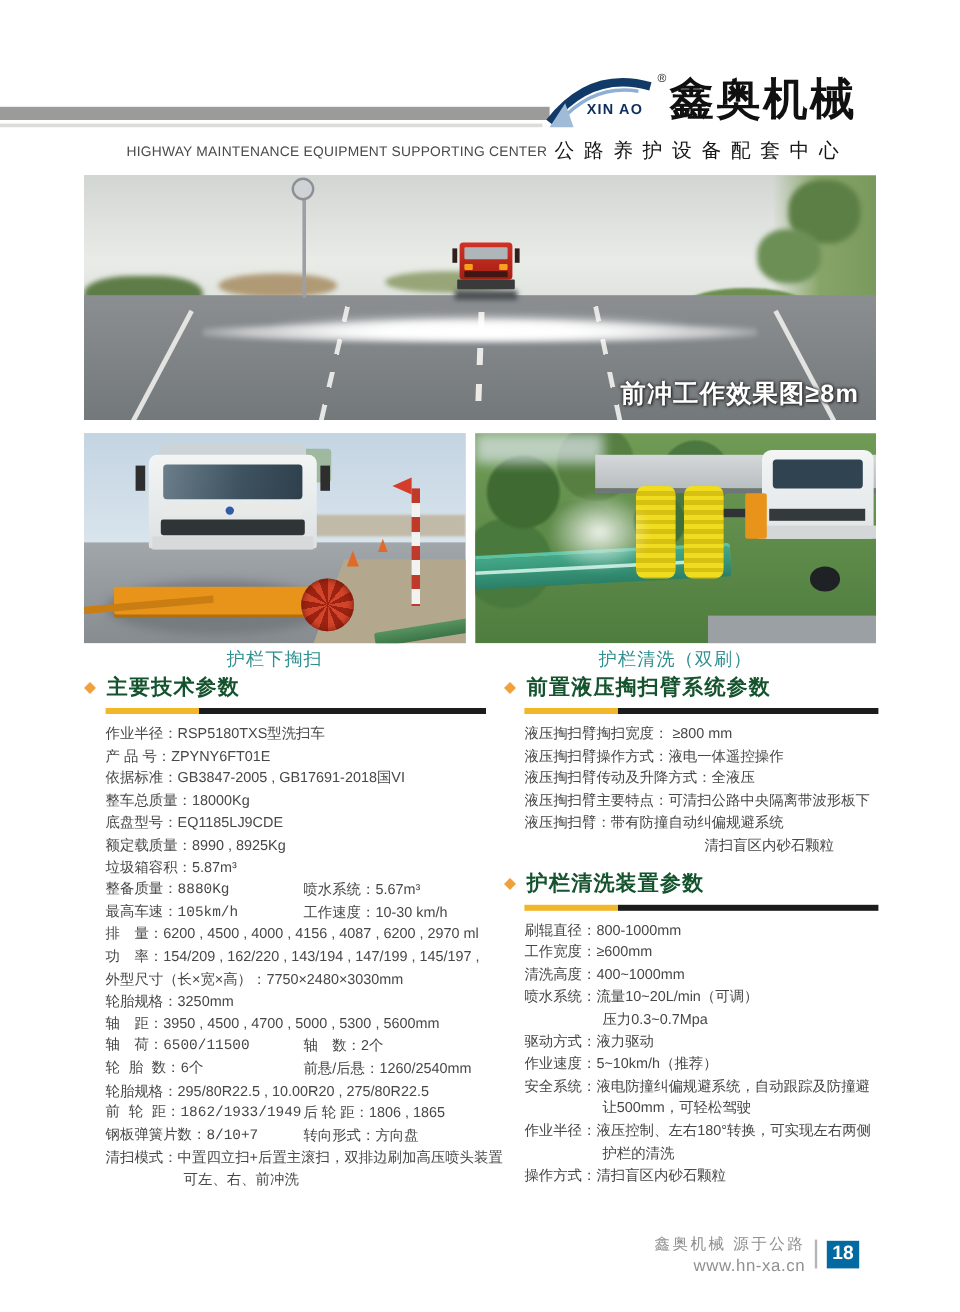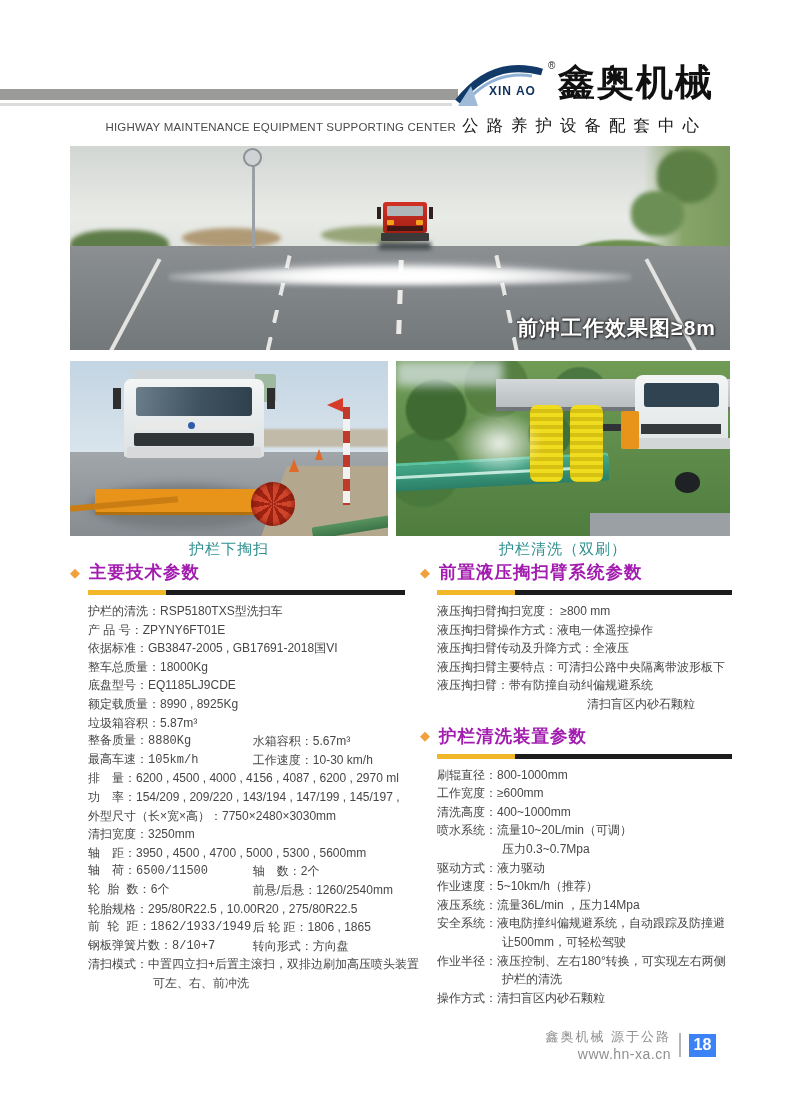--- a/index.html
+++ b/index.html
@@ -114,38 +114,38 @@
   .caption{position:absolute;top:540px;text-align:center;font-size:15px;color:#2e8f8f;font-weight:500;letter-spacing:1px;}
   .caption-left{left:70px;width:318px;}
   .caption-right{left:396px;width:334px;}
 
   
   .col{position:absolute;top:560px;}
   .col-left{left:70px;width:335px;}
   .col-right{left:420px;width:312px;}
   .sec-title{display:flex;align-items:center;gap:9px;height:24px;}
   .diamond{font-size:13px;color:#f0a13c;line-height:1;}
-  .sec-title-text{font-size:17.5px;font-weight:bold;color:#a21caf;letter-spacing:1px;}
+  .sec-title-text{font-size:17.5px;font-weight:bold;color:#14532d;letter-spacing:1px;}
   .sec-bar{height:5px;margin:6px 0 7px 18px;background:linear-gradient(to right,#f2b629 0 78px,#1c1c1c 78px);}
   .spec-rows{padding-left:18px;font-size:12px;color:#474747;}
   .col-right .sec-bar{margin-left:17px;}
   .col-right .spec-rows{padding-left:17px;}
   .spec-row{display:flex;line-height:18.6px;height:18.6px;white-space:nowrap;}
   .spec-row .c0.two{flex:0 0 52%;font-family:Liberation Mono, monospace;}
   .spec-row.ind-1{padding-left:65px;}
   .spec-row.ind-2{padding-left:150px;}
   .sec-gap{height:10px;}
 
   
   .footer{position:absolute;top:1028px;left:0;width:716px;display:flex;justify-content:flex-end;align-items:center;gap:8px;}
   .f-text{text-align:right;color:#8f8f8f;}
   .f-slogan{font-size:13px;letter-spacing:2px;}
   .f-site{font-size:14px;letter-spacing:.5px;}
   .f-divider{width:2px;height:24px;background:#b5b5b5;}
-  .f-page{width:27px;height:23px;background:#3b82f6;color:#ffffff;font-size:16px;font-weight:bold;
+  .f-page{width:27px;height:23px;background:#0369a1;color:#ffffff;font-size:16px;font-weight:bold;
           display:flex;align-items:center;justify-content:center;}
 </style>
 </head>
 <body>
 
 <div class="page">
 
   <div class="bar-gray"></div>
   <div class="bar-light"></div>
   <svg class="logo-swoosh" viewBox="0 0 92 52">
@@ -247,21 +247,21 @@
   <div class="caption caption-right">护栏清洗（双刷）</div>
 
   <div class="col col-left">
     <div class="sec-title">
       <span class="diamond">◆</span>
       <span class="sec-title-text">主要技术参数</span>
     </div>
     <div class="sec-bar"></div>
     <div class="spec-rows">
         <div class="spec-row">
-          <span class="c0">护栏的清洗：RSP5180TXS型洗扫车</span>
+          <span class="c0">作业半径：RSP5180TXS型洗扫车</span>
         </div>
         <div class="spec-row">
           <span class="c0">产 品 号：ZPYNY6FT01E</span>
         </div>
         <div class="spec-row">
           <span class="c0">依据标准：GB3847-2005 , GB17691-2018国VI</span>
         </div>
         <div class="spec-row">
           <span class="c0">整车总质量：18000Kg</span>
         </div>
@@ -269,37 +269,37 @@
           <span class="c0">底盘型号：EQ1185LJ9CDE</span>
         </div>
         <div class="spec-row">
           <span class="c0">额定载质量：8990 , 8925Kg</span>
         </div>
         <div class="spec-row">
           <span class="c0">垃圾箱容积：5.87m³</span>
         </div>
         <div class="spec-row">
           <span class="c0 two">整备质量：8880Kg</span>
-          <span class="c1 two">水箱容积：5.67m³</span>
+          <span class="c1 two">喷水系统：5.67m³</span>
         </div>
         <div class="spec-row">
           <span class="c0 two">最高车速：105km/h</span>
           <span class="c1 two">工作速度：10-30 km/h</span>
         </div>
         <div class="spec-row">
           <span class="c0">排　量：6200 , 4500 , 4000 , 4156 , 4087 , 6200 , 2970 ml</span>
         </div>
         <div class="spec-row">
-          <span class="c0">功　率：154/209 , 209/220 , 143/194 , 147/199 , 145/197 ,</span>
+          <span class="c0">功　率：154/209 , 162/220 , 143/194 , 147/199 , 145/197 ,</span>
         </div>
         <div class="spec-row">
           <span class="c0">外型尺寸（长×宽×高）：7750×2480×3030mm</span>
         </div>
         <div class="spec-row">
-          <span class="c0">清扫宽度：3250mm</span>
+          <span class="c0">轮胎规格：3250mm</span>
         </div>
         <div class="spec-row">
           <span class="c0">轴　距：3950 , 4500 , 4700 , 5000 , 5300 , 5600mm</span>
         </div>
         <div class="spec-row">
           <span class="c0 two">轴　荷：6500/11500</span>
           <span class="c1 two">轴　数：2个</span>
         </div>
         <div class="spec-row">
           <span class="c0 two">轮 胎 数：6个</span>
@@ -373,23 +373,20 @@
         <div class="spec-row ind-1">
           <span class="c0">压力0.3~0.7Mpa</span>
         </div>
         <div class="spec-row">
           <span class="c0">驱动方式：液力驱动</span>
         </div>
         <div class="spec-row">
           <span class="c0">作业速度：5~10km/h（推荐）</span>
         </div>
         <div class="spec-row">
-          <span class="c0">液压系统：流量36L/min ，压力14Mpa</span>
-        </div>
-        <div class="spec-row">
           <span class="c0">安全系统：液电防撞纠偏规避系统，自动跟踪及防撞避</span>
         </div>
         <div class="spec-row ind-1">
           <span class="c0">让500mm，可轻松驾驶</span>
         </div>
         <div class="spec-row">
           <span class="c0">作业半径：液压控制、左右180°转换，可实现左右两侧</span>
         </div>
         <div class="spec-row ind-1">
           <span class="c0">护栏的清洗</span>

